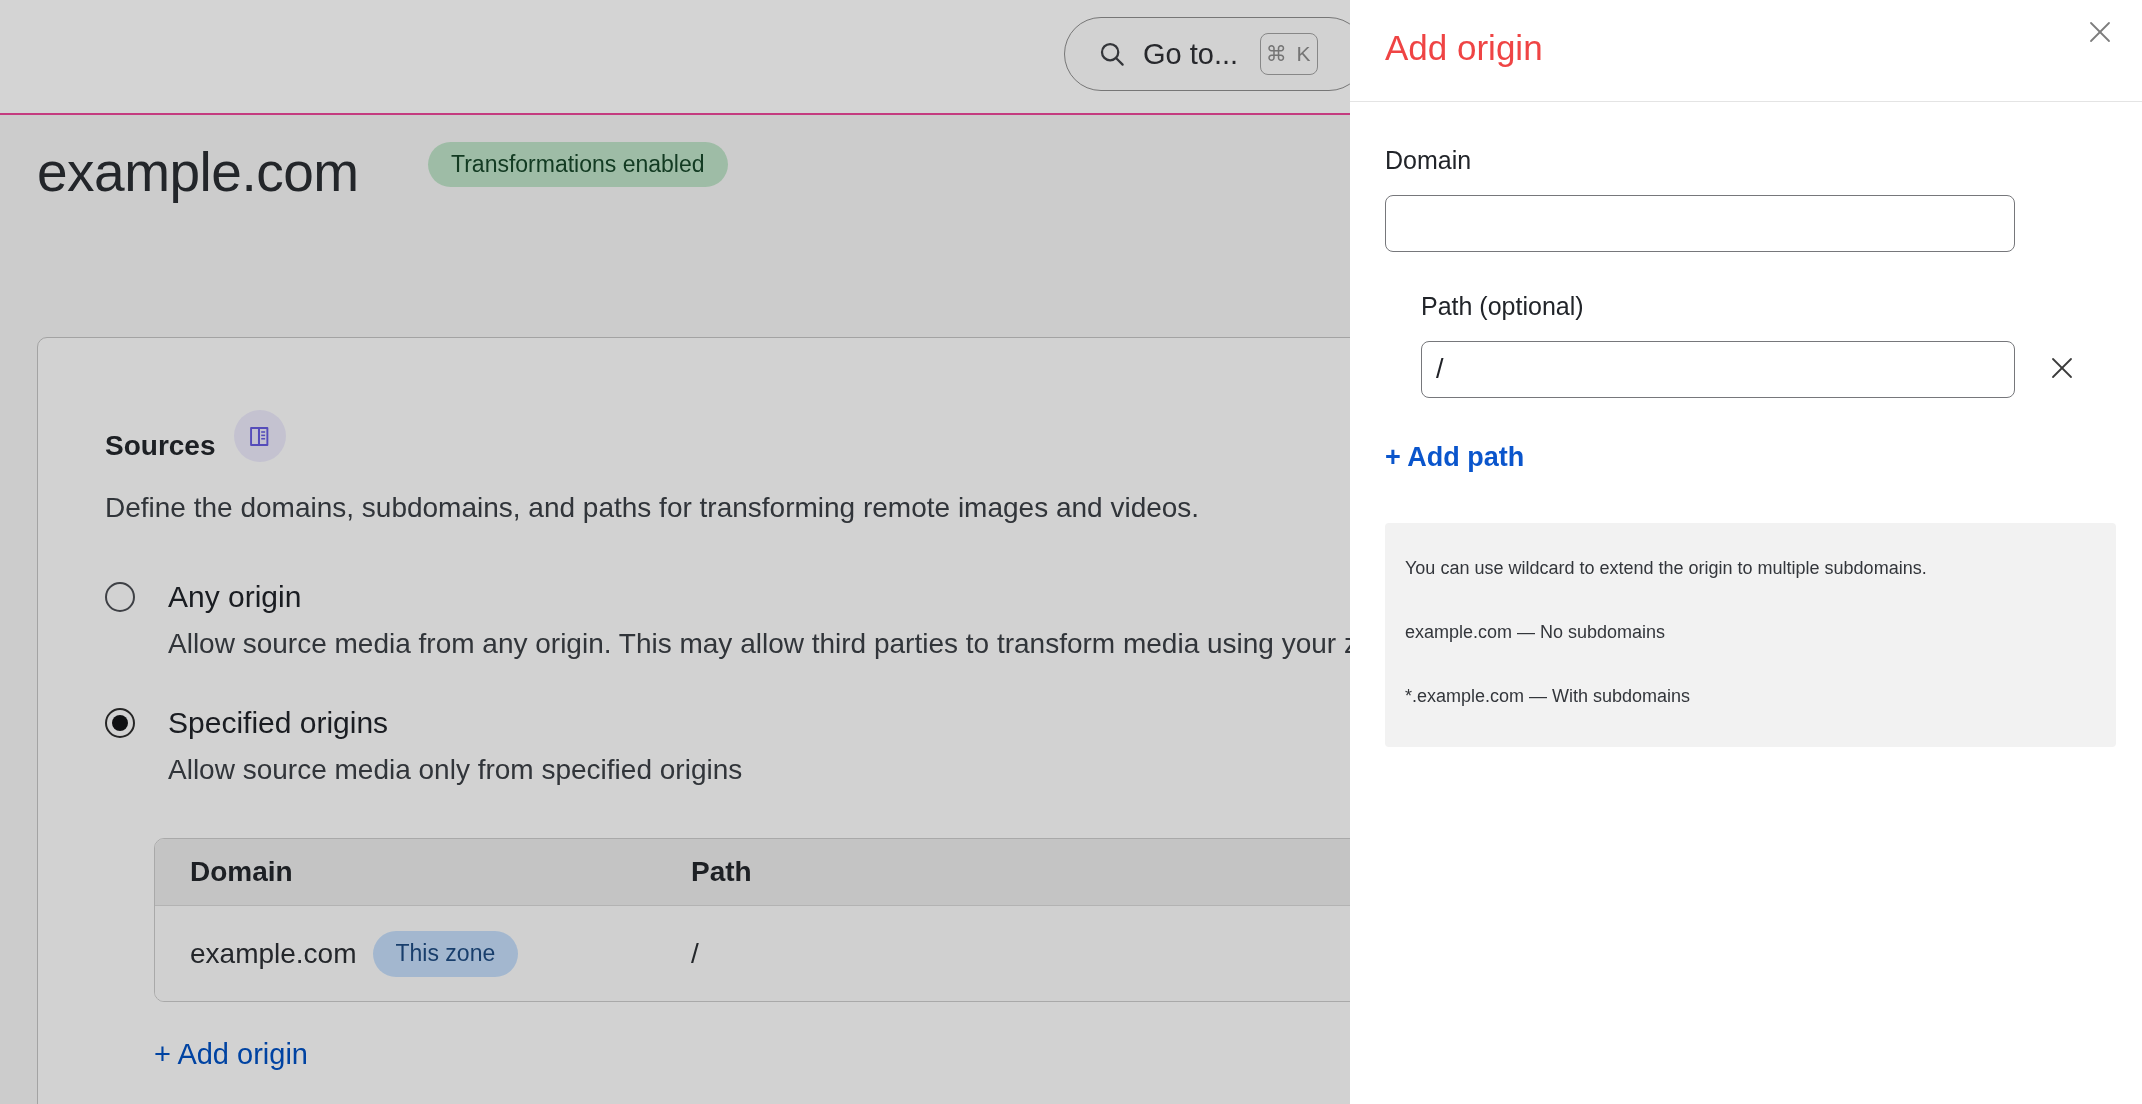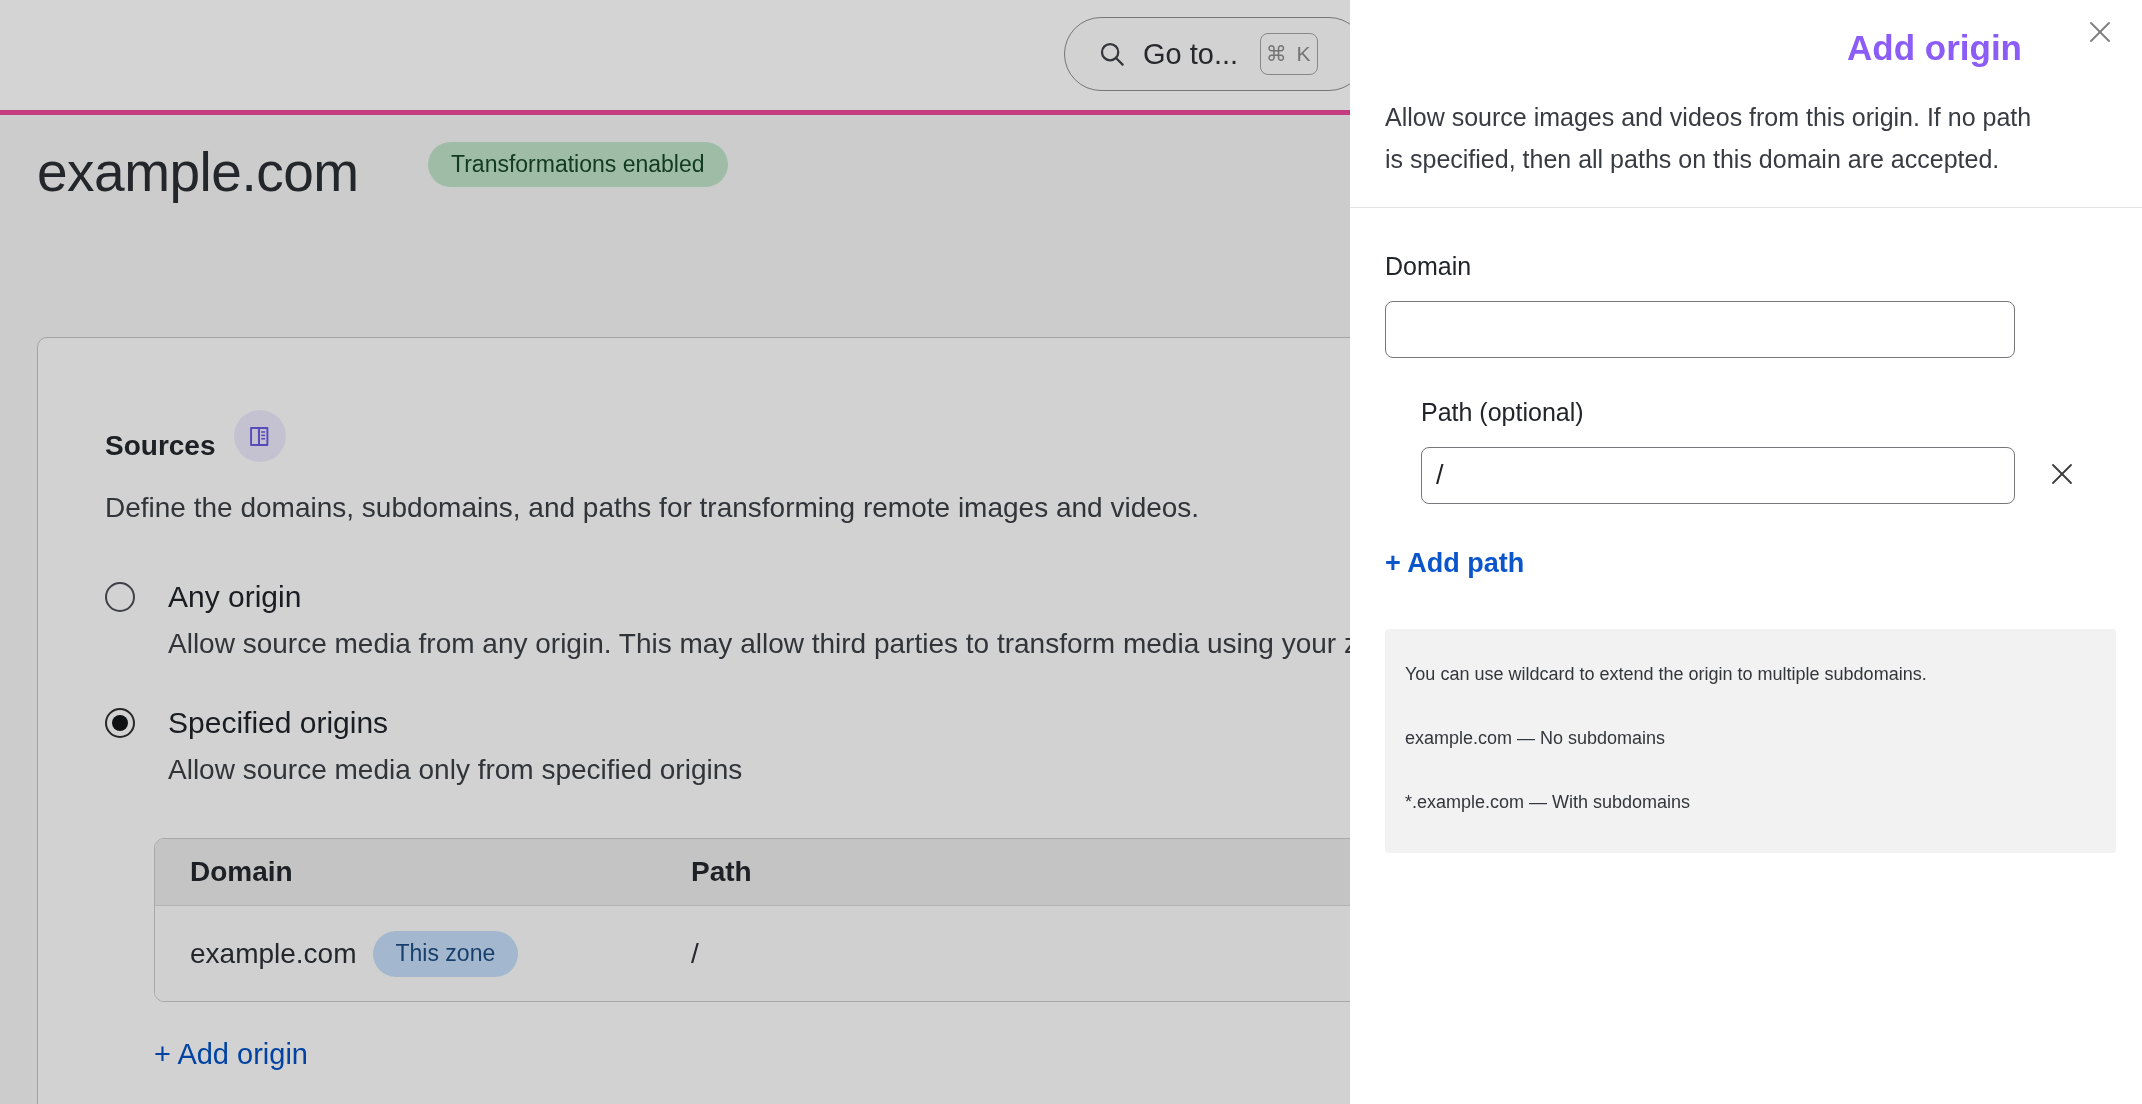--- a/index.html
+++ b/index.html
@@ -7,21 +7,21 @@
   body {
     font-family: "Liberation Sans", "DejaVu Sans", sans-serif;
     background: #fff;
     overflow: hidden;
   }
   .app { position: relative; width: 2142px; height: 1104px; overflow: hidden; background: #f6f6f6; }
 
   
   .topbar {
     position: absolute; left: 0; top: 0; width: 2142px; height: 115px;
-    background: #ffffff; border-bottom: 5px solid #ec4899; padding-left: 41px;
+    background: #ffffff; border-bottom: 2px solid #ec4899; padding-left: 41px;
   }
   .search-pill {
     position: absolute; left: 1064px; top: 17px; width: 302px; height: 74px;
     border: 1px solid #8f8f8f; border-radius: 37px; background: #fdfdfd;
     display: flex; align-items: center; padding-left: 32px;
   }
   .search-pill .mag { flex: 0 0 auto; margin-right: 16px; display: block; }
   .search-pill .goto-text { font-size: 29px; color: #2f3136; }
   .kbd-box {
     margin-left: 22px; width: 58px; height: 42px; border: 1px solid #a3a3a3;
@@ -95,21 +95,21 @@
   .dim-overlay {
     position: absolute; inset: 0; background: rgba(0,0,0,0.17); z-index: 10;
   }
 
   
   .drawer {
     position: absolute; left: 1350px; top: 0; width: 792px; height: 1104px;
     background: #ffffff; z-index: 20;
   }
   .drawer-header { padding: 22px 120px 0 35px; }
-  .drawer-title { font-size: 35px; font-weight: 700; color: #8b5cf6; line-height: 52px; text-align: right; }
+  .drawer-title { font-size: 35px; font-weight: 400; color: #ef4444; line-height: 52px; }
   .drawer-desc { margin-top: 22px; font-size: 25px; line-height: 42px; color: #383b41; width: 665px; }
   .drawer-divider { margin-top: 27px; height: 1px; background: #e4e4e4; width: 792px; }
   .close-btn {
     position: absolute; right: 20px; top: 10px; width: 44px; height: 44px;
     background: none; border: none; cursor: pointer; padding: 5px;
   }
 
   .drawer-form { padding: 44px 0 0 35px; }
   .field-label { font-size: 25px; color: #212429; }
   .domain-input {
@@ -208,21 +208,20 @@
   <aside class="drawer">
     <button class="close-btn">
       <svg width="34" height="34" viewBox="0 0 34 34" fill="none">
         <line x1="8" y1="8" x2="26" y2="26" stroke="#7d7d7d" stroke-width="1.8" stroke-linecap="round"></line>
         <line x1="26" y1="8" x2="8" y2="26" stroke="#7d7d7d" stroke-width="1.8" stroke-linecap="round"></line>
       </svg>
     </button>
 
     <div class="drawer-header">
       <h2 class="drawer-title">Add origin</h2>
-      <p class="drawer-desc">Allow source images and videos from this origin. If no path is specified, then all paths on this domain are accepted.</p>
     </div>
     <div class="drawer-divider"></div>
 
     <div class="drawer-form">
       <label class="field-label">Domain</label>
       <input class="domain-input" type="text" value="" style="">
 
       <div class="path-group">
         <label class="field-label">Path (optional)</label>
         <div class="path-row">

